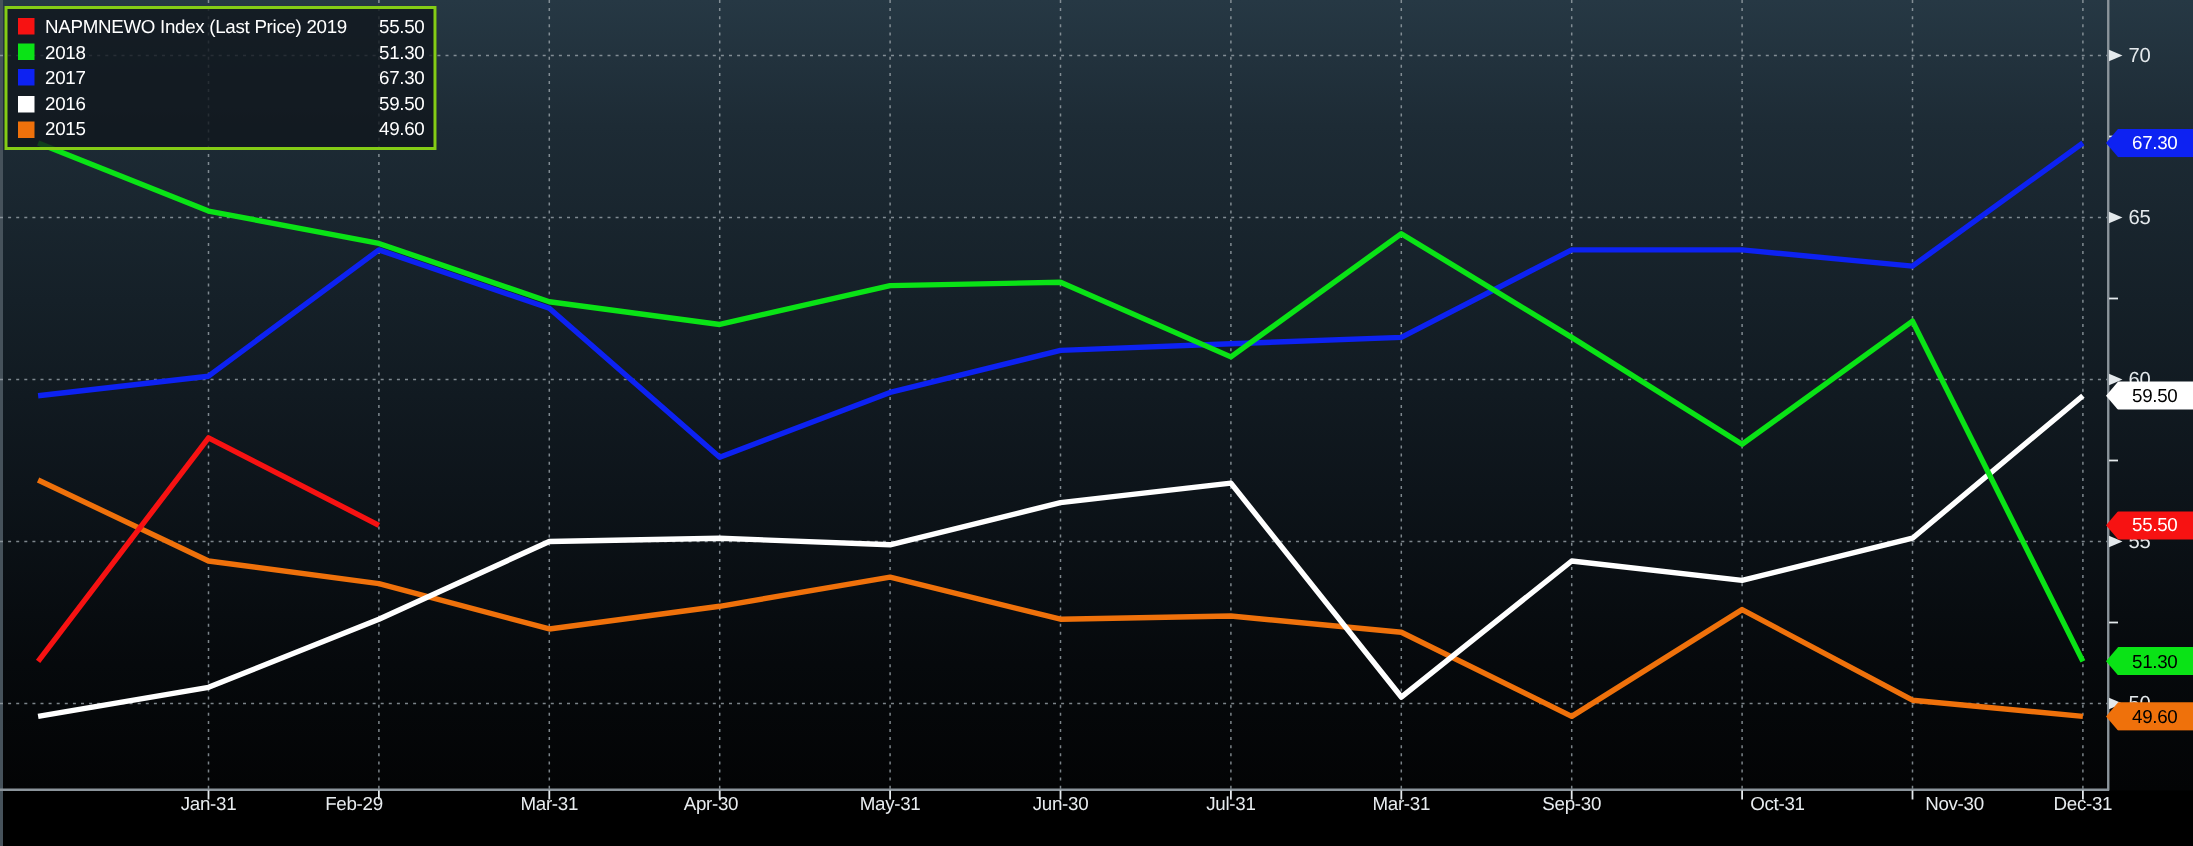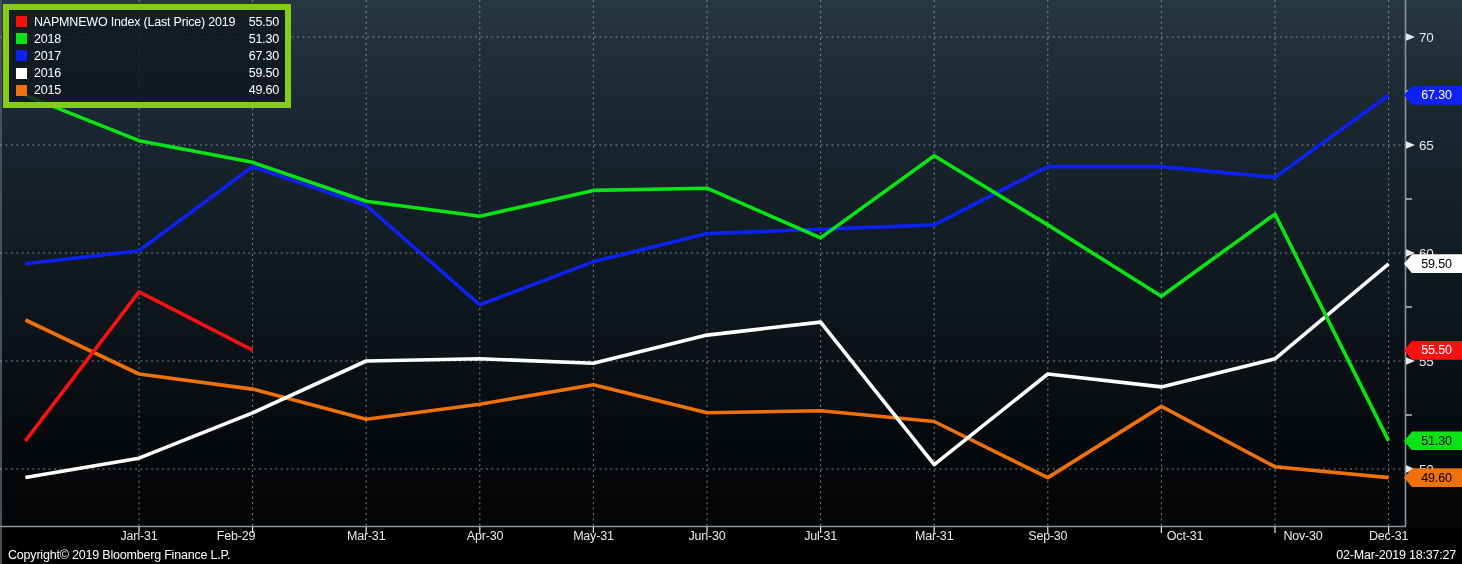--- a/index.html
+++ b/index.html
@@ -10,21 +10,21 @@
   }
   .plot-bg{
     position:absolute;left:0;top:0;width:1462px;height:527px;
     background:linear-gradient(180deg,#263844 0%,#1d2b35 16%,#152028 38%,#0d141a 62%,#06090c 84%,#030405 100%);
   }
   .left-edge{position:absolute;left:0;top:0;width:2px;height:564px;background:#46525b;}
   svg.chart{position:absolute;left:0;top:0;}
   
   .legend{
     position:absolute;left:3px;top:4px;width:288px;
-    background:rgba(16,23,29,0.80);border:6px solid #84cc16;
+    background:rgba(16,23,29,0.80);border:2px solid #84cc16;
     padding:3px 6px 3px 7px;box-sizing:border-box;z-index:5;
   }
   .legend-row{display:flex;align-items:center;height:17.2px;cursor:default;}
   .legend-swatch{width:11px;height:11px;flex:0 0 11px;margin-right:7px;}
   .legend-label{flex:1;color:#fff;font-size:12.5px;white-space:nowrap;letter-spacing:-0.2px;}
   .legend-value{width:48px;text-align:right;color:#fff;font-size:12.5px;letter-spacing:-0.2px;}
   
   .tag{
     position:absolute;left:1404px;width:58px;height:19px;z-index:4;
     clip-path:polygon(0 50%,14% 0,100% 0,100% 100%,14% 100%);
@@ -137,28 +137,24 @@
       <div class="tag" style="top: 340.7px; background: rgb(247, 18, 18); color: rgb(255, 255, 255);">55.50</div>
       <div class="tag" style="top: 431.42px; background: rgb(10, 227, 22); color: rgb(0, 0, 0);">51.30</div>
       <div class="tag" style="top: 85.82px; background: rgb(13, 34, 242); color: rgb(255, 255, 255);">67.30</div>
       <div class="tag" style="top: 254.3px; background: rgb(255, 255, 255); color: rgb(0, 0, 0);">59.50</div>
       <div class="tag" style="top: 468.14px; background: rgb(239, 113, 11); color: rgb(0, 0, 0);">49.60</div>
     </div>
   <div id="xlabels">
       <div class="x-label" style="left: 139px;">Jan-31</div>
       <div class="x-label" style="left: 236px;">Feb-29</div>
       <div class="x-label" style="left: 366.2px; text-align: right;">Mar-31</div>
-      <div class="x-label" style="left: 485px;">Apr-30</div>
+      <div class="x-label" style="left: 474px;">Apr-30</div>
       <div class="x-label" style="left: 593.4px;">May-31</div>
       <div class="x-label" style="left: 707px;">Jun-30</div>
       <div class="x-label" style="left: 820.6px;">Jul-31</div>
       <div class="x-label" style="left: 934.2px;">Mar-31</div>
       <div class="x-label" style="left: 1047.8px;">Sep-30</div>
       <div class="x-label" style="left: 1137px; margin-left: 48px;">Oct-31</div>
       <div class="x-label" style="left: 1275px; margin-left: 28px;">Nov-30</div>
       <div class="x-label" style="left: 1388.6px;">Dec-31</div>
     </div>
 
-  <div class="footer">
-    <span class="copy">Copyright© 2019 Bloomberg Finance L.P.</span>
-    <span class="stamp">02-Mar-2019 18:37:27</span>
-  </div>
 </div>
 
 </body></html>

